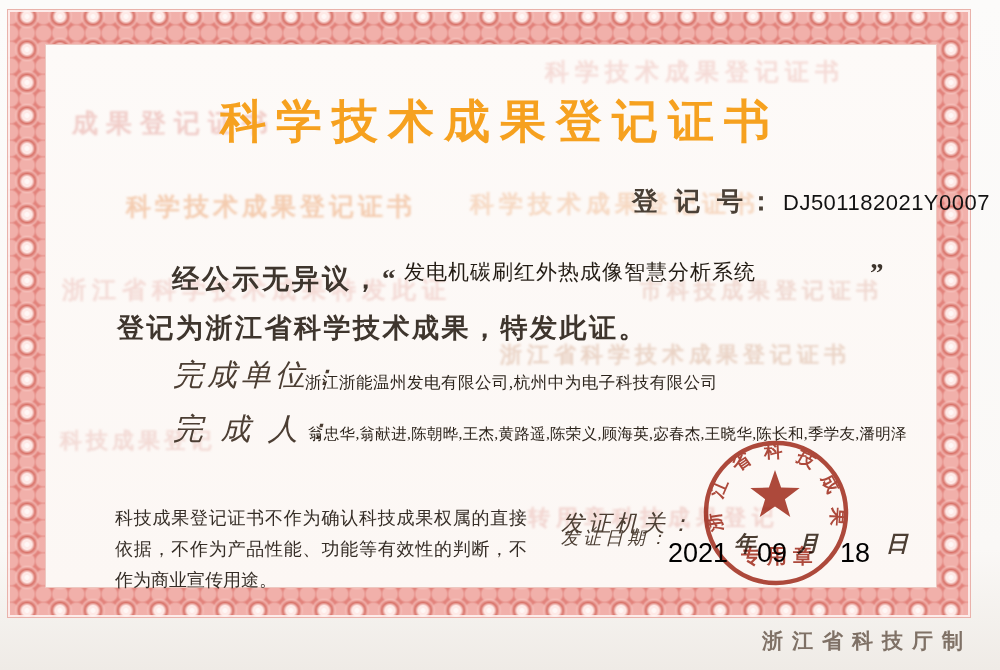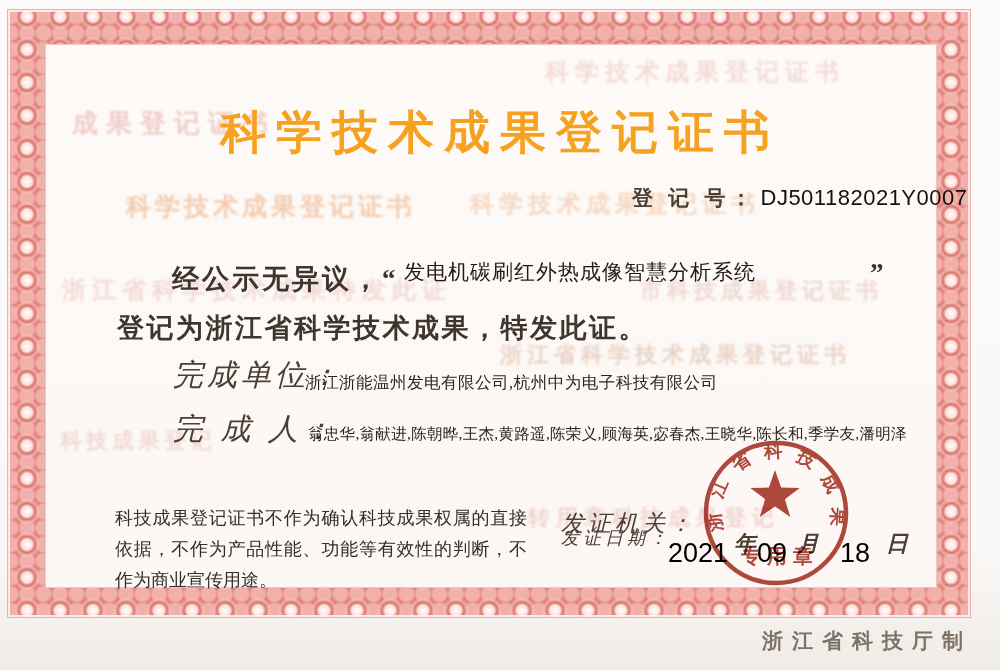--- a/index.html
+++ b/index.html
@@ -31,26 +31,26 @@
   .g1{left:126px; top:190px; font-size:25px; letter-spacing:4px;  color:rgba(236,160,105,.5);}
   .g2{left:545px; top:56px;  font-size:24px; letter-spacing:6px;  color:rgba(232,158,148,.33);}
   .g3{left:470px; top:188px; font-size:24px; letter-spacing:5px;  color:rgba(236,164,108,.38);}
   .g4{left:62px;  top:274px; font-size:24px; letter-spacing:6px;  color:rgba(226,148,140,.3);}
   .g5{left:640px; top:276px; font-size:22px; letter-spacing:5px;  color:rgba(216,150,130,.32);}
   .g6{left:500px; top:340px; font-size:22px; letter-spacing:5px;  color:rgba(205,152,120,.38);}
   .g7{left:60px;  top:426px; font-size:22px; letter-spacing:4px;  color:rgba(222,150,140,.3);}
   .g8{left:528px; top:503px; font-size:22px; letter-spacing:6px;  color:rgba(224,146,138,.34);}
   
   .title{
-    position:absolute; left:0; right:0; top:90px; margin:12px; text-align:center;
+    position:absolute; left:0; right:0; top:90px; margin:1px; text-align:center;
     font-family:Liberation Serif, serif; font-weight:bold;
     font-size:46px; letter-spacing:10px; color:#f6a11f;
   }
   .reg-row{position:absolute; left:632px; top:184px; white-space:nowrap;}
-  .reg-label{font-size:21px; letter-spacing:5px; color:#4a4036; font-weight:600;}
+  .reg-label{font-size:26px; letter-spacing:5px; color:#4a4036; font-weight:600;}
   .reg-value{font-family:"Liberation Sans", sans-serif; font-size:22px; color:#121212; letter-spacing:.5px;}
   .body1{position:absolute; left:172px; top:261px; font-size:27px; letter-spacing:3px; color:#3e352d; font-weight:600; white-space:nowrap;}
   .achv{position:absolute; left:404px; top:258px; font-size:21px; letter-spacing:1px; color:#221b13; white-space:nowrap;}
   .quote-close{position:absolute; left:870px; top:258px; font-size:27px; color:#3e352d; font-weight:600;}
   .body2{position:absolute; left:117px; top:310px; font-size:27px; letter-spacing:2.5px; color:#3e352d; font-weight:600; white-space:nowrap;}
   .cal{font-style:italic; color:#4c3e33; font-weight:400;}
   .unit-label{position:absolute; left:173px; top:355px; font-size:30px; letter-spacing:4px;}
   .unit-value{position:absolute; left:305px; top:372px; font-size:16.5px; color:#2c241c; letter-spacing:.5px; white-space:nowrap;}
   .people-label{position:absolute; left:173px; top:409px; font-size:30px; letter-spacing:5px;}
   .people-value{position:absolute; left:308px; top:424px; font-size:15.5px; color:#2c241c; letter-spacing:.3px; white-space:nowrap;}

